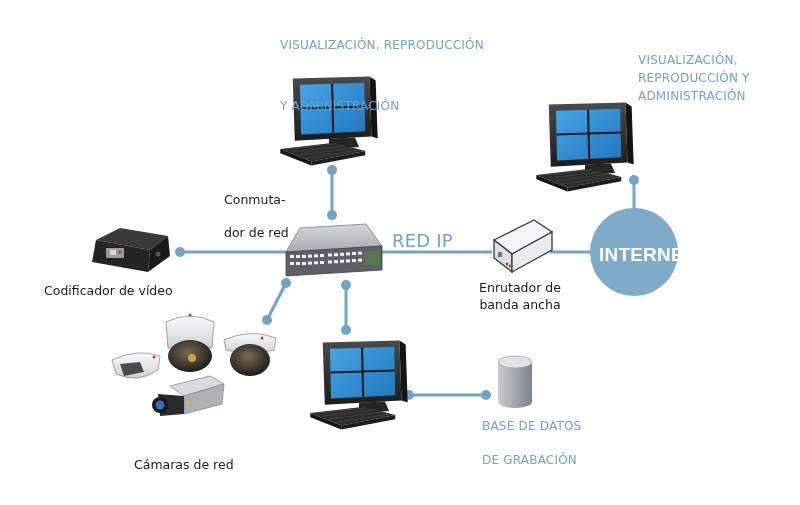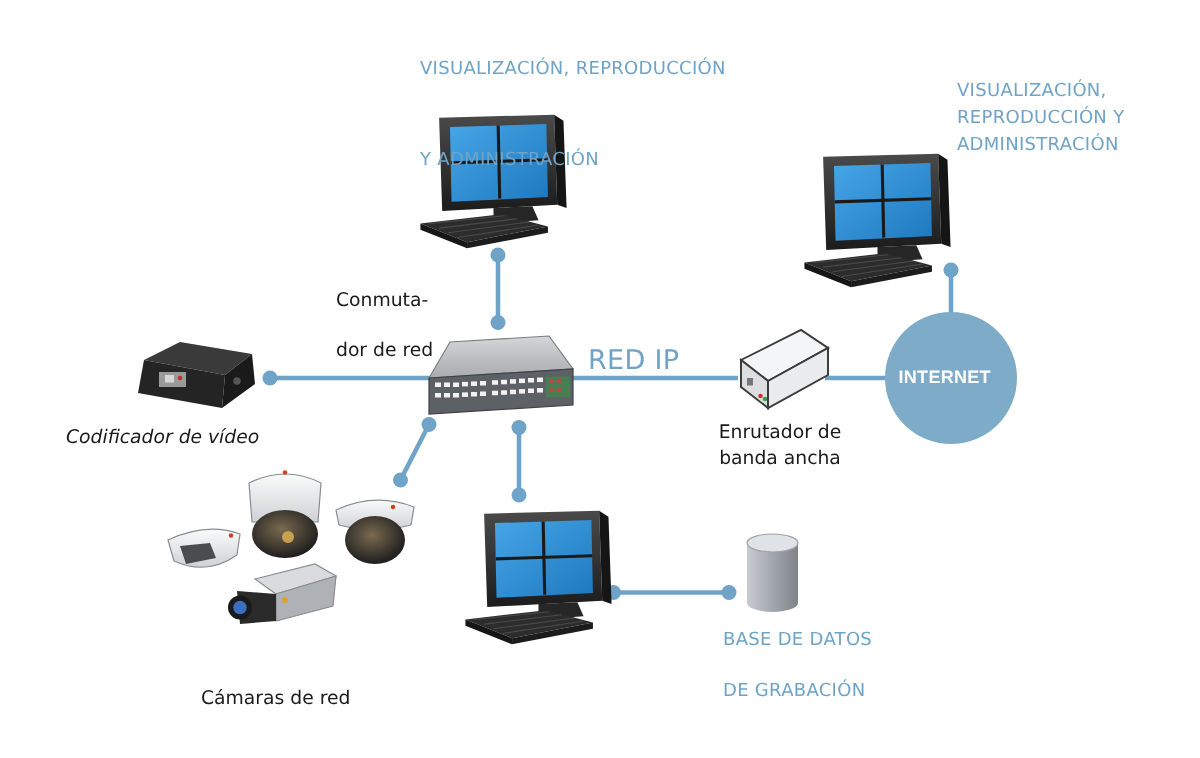--- a/index.html
+++ b/index.html
@@ -3,21 +3,21 @@
 <meta charset="utf-8">
 <style>
   html, body { margin:0; padding:0; background:#ffffff; }
   body { width:800px; height:505px; position:relative; overflow:hidden;
          font-family:"DejaVu Sans", "Liberation Sans", sans-serif; }
   #stage { position:absolute; left:0; top:0; width:800px; height:505px; }
   .lbl { position:absolute; line-height:16px; white-space:nowrap;text-align:right; }
   .blue { color:#6fa3c7; font-size:12px; letter-spacing:0.2px; }
   .black { color:#1a1a1a; font-size:12.5px; font-family:"DejaVu Sans", sans-serif; }
   .c { text-align:center; }
-  .inet-label { position:absolute; color:#ffffff; font-weight:bold; font-size:12px;
+  .inet-label { position:absolute; color:#ffffff; font-weight:bold; font-size:19px;
                 font-family:"Liberation Sans", sans-serif; letter-spacing:0.2px; }
 </style>
 </head>
 <body>
 
 <svg id="stage" width="800" height="505" viewBox="0 0 800 505">
   <defs>
     <linearGradient id="scr" x1="0" y1="0" x2="1" y2="1">
       <stop offset="0" stop-color="#46a6e6"></stop>
       <stop offset="1" stop-color="#1f78bf"></stop>
@@ -201,18 +201,18 @@
 <div class="lbl black" style="left:224px; top:192px;">Conmuta-</div>
 <div class="lbl black" style="left:224px; top:225px;">dor de red</div>
 
 <div class="lbl blue" style="left:392px; top:233px; font-size:18px;">RED IP</div>
 
 <div class="lbl black c" style="left:470px; top:280px; width:100px;">Enrutador de</div>
 <div class="lbl black c" style="left:470px; top:297px; width:100px;">banda ancha</div>
 
 <div class="inet-label" style="left:599px; top:244px;">INTERNET</div>
 
-<div class="lbl black" style="left:44px; top:283px;font-style:italic;">Codificador de vídeo</div>
+<div class="lbl black" style="left:44px; top:283px;">Codificador de vídeo</div>
 
 <div class="lbl black" style="left:134px; top:421px;margin-top:36px;">Cámaras de red</div>
 
 <div class="lbl blue" style="left:482px; top:418px;">BASE DE DATOS</div>
 <div class="lbl blue" style="left:482px; top:452px;">DE GRABACIÓN</div>
 
 </body></html>

